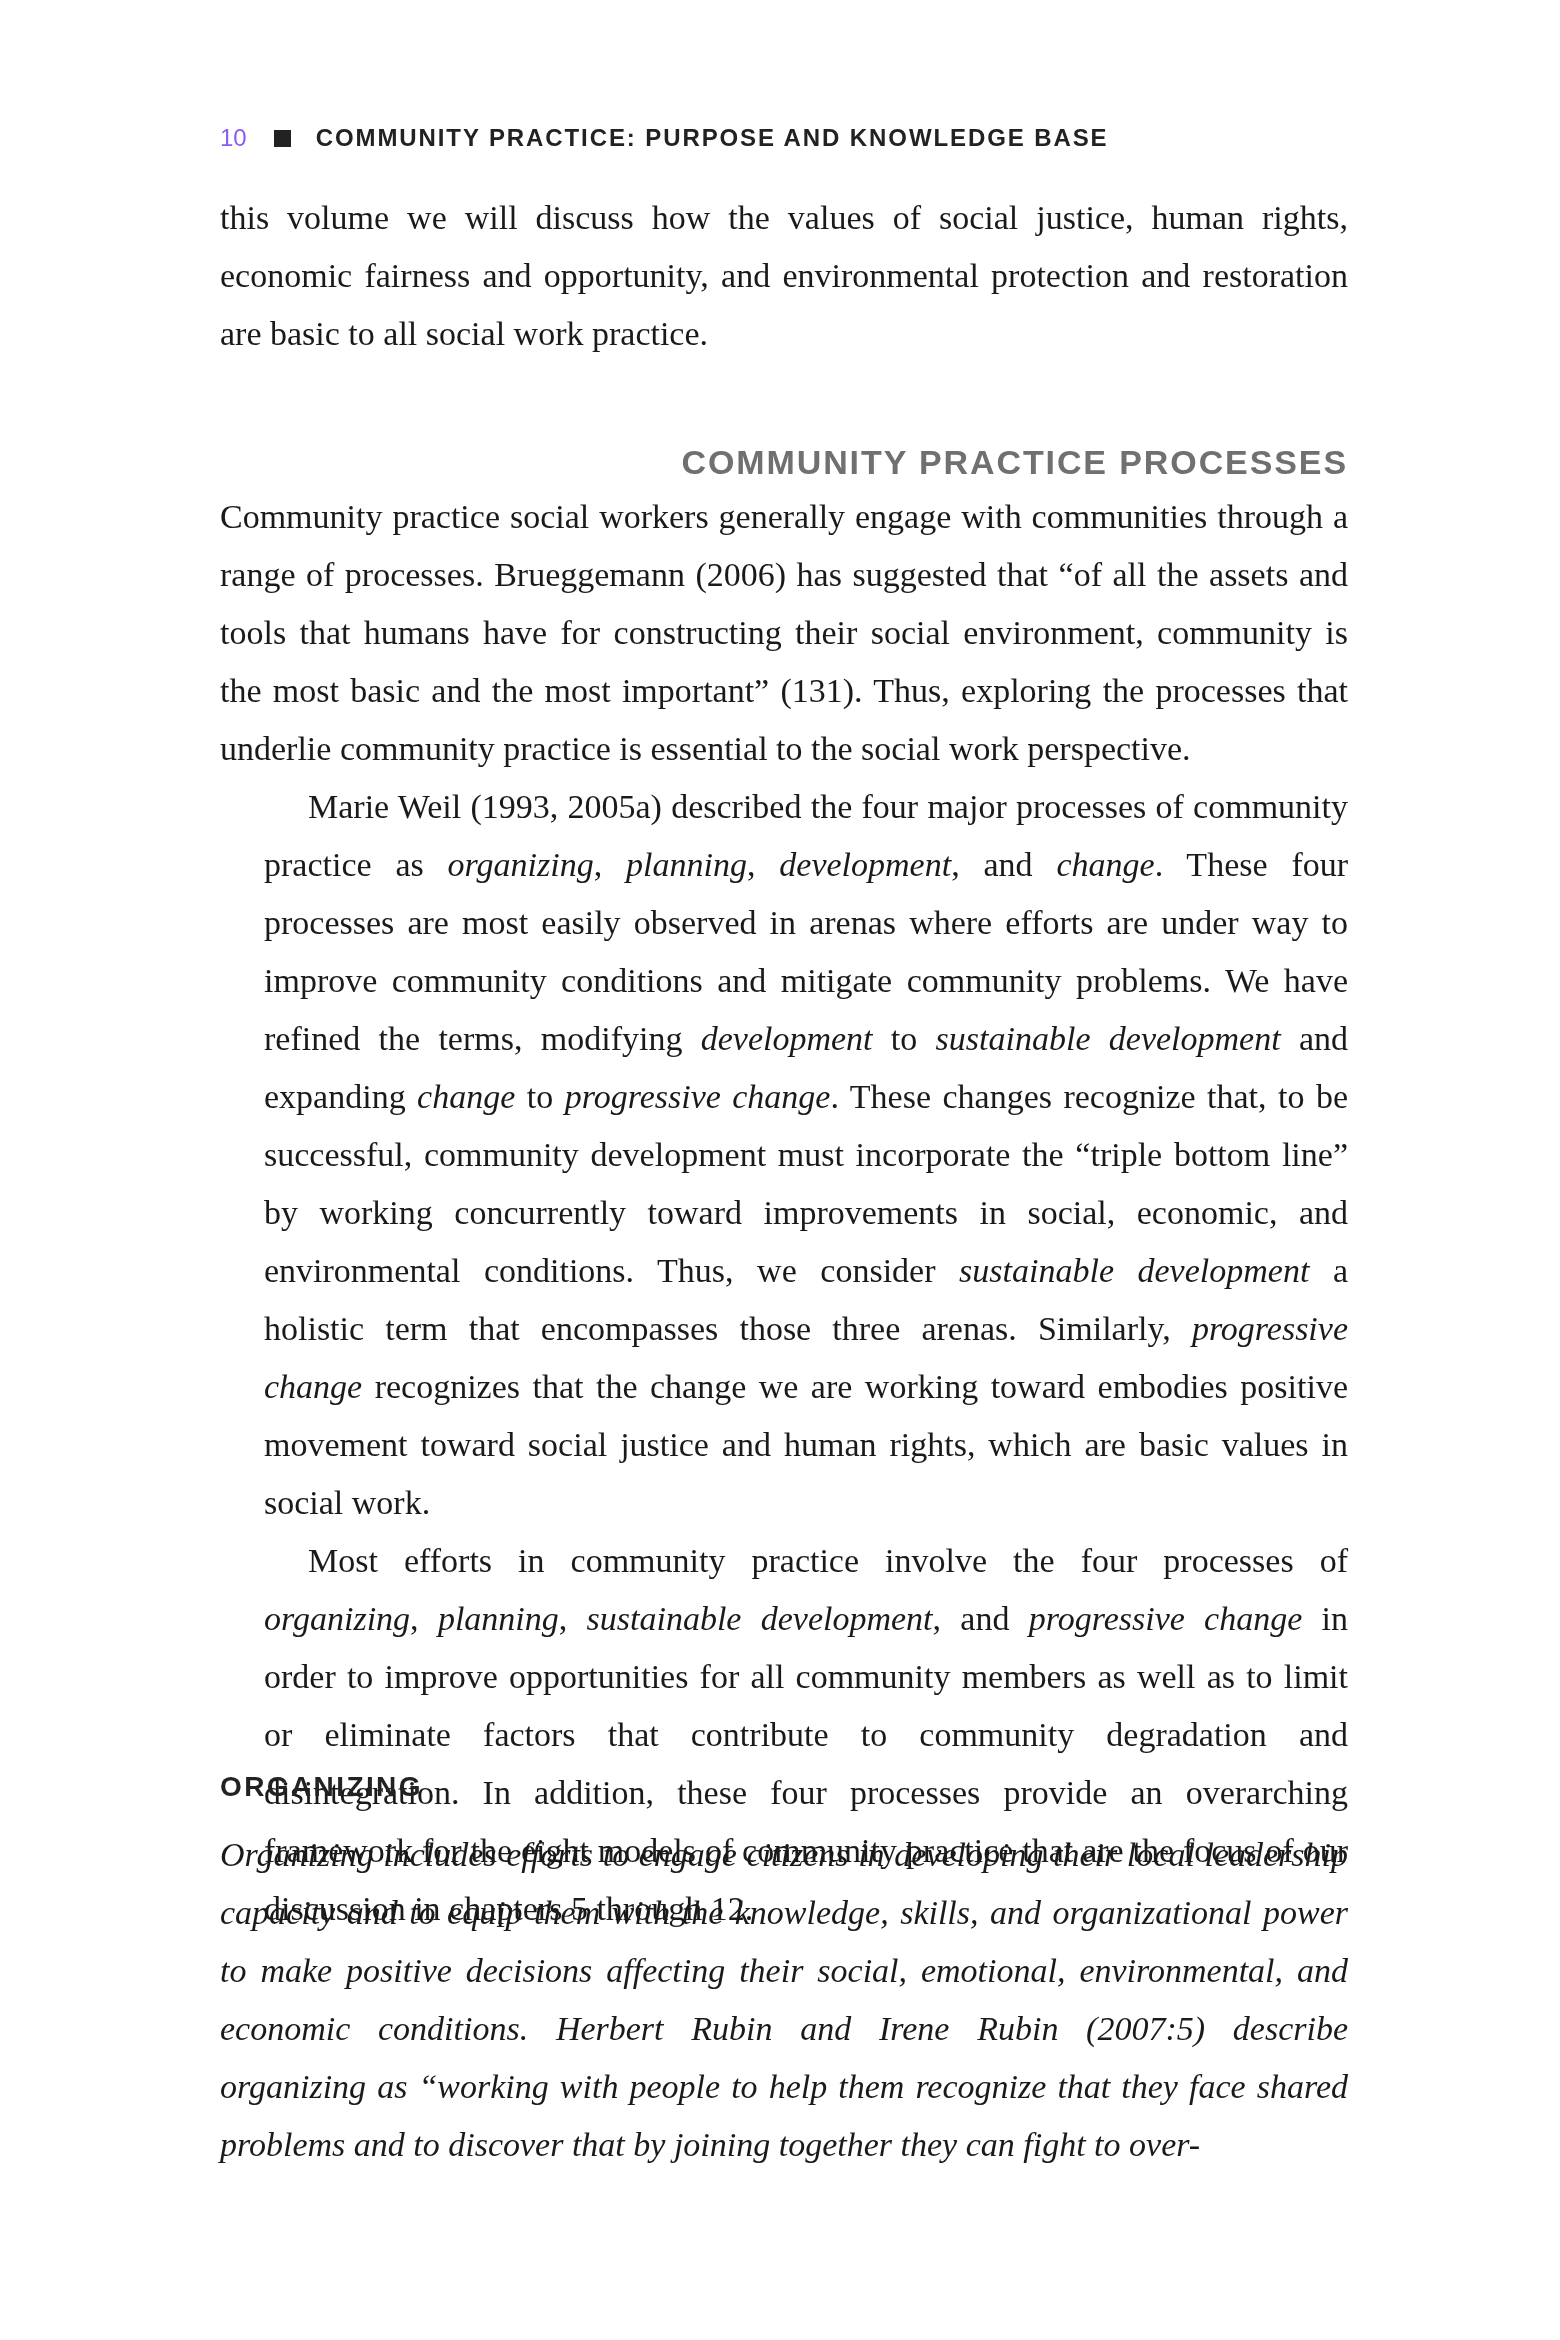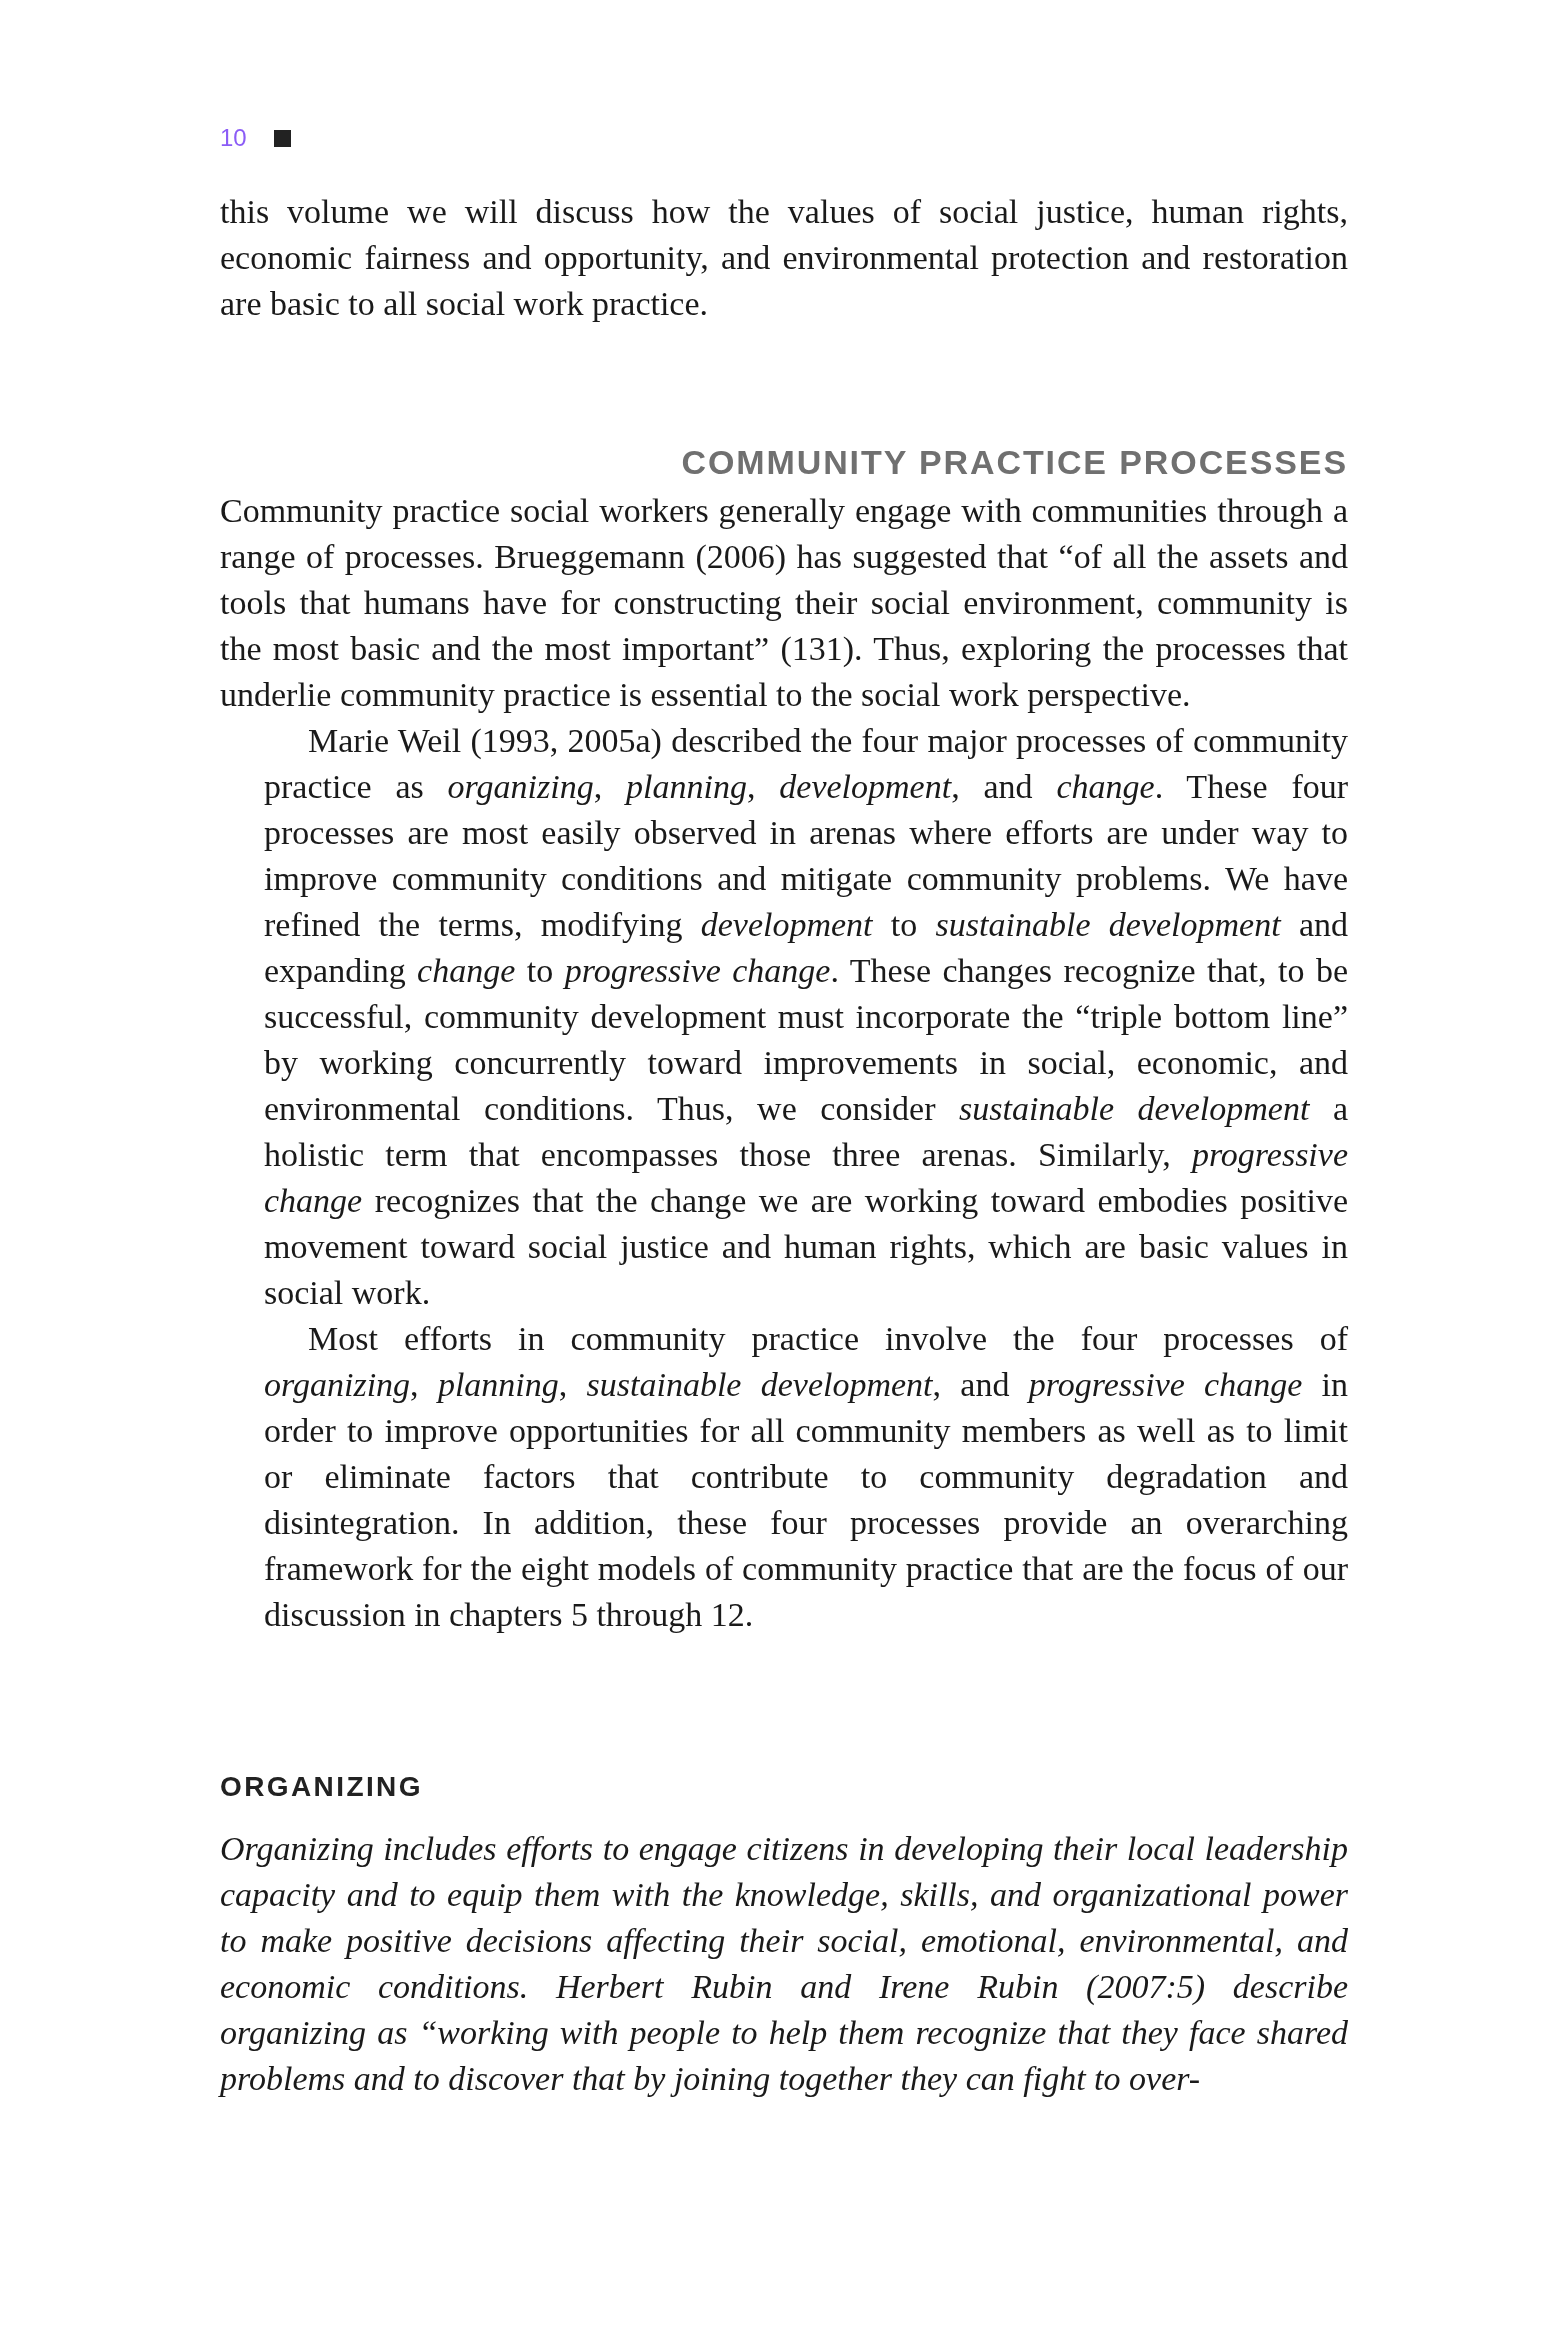--- a/index.html
+++ b/index.html
@@ -9,21 +9,21 @@
       position: absolute; top: 124px; left: 0;
       font-family: "Liberation Sans", sans-serif;
       font-size: 24px; color: #222;
       display: flex; align-items: center; letter-spacing: 1.9px;
     }
     .running-head .pnum { font-weight: normal; color: #8b5cf6; letter-spacing: 0; }
     .running-head .sq { display: inline-block; width: 17px; height: 17px; background: #222; margin: 0 25px 0 27px; }
     .running-head .rtitle { font-weight: bold; }
     .body-text {
       font-family: "Liberation Serif", serif;
-      font-size: 34px; line-height: 46px; color: #1a1a1a;
+      font-size: 34px; line-height: 58px; color: #1a1a1a;
       text-align: justify; margin: 0;
     }
     .p { margin: 0; }
     .indent { text-indent: 44px; margin-left: 44px; }
     .h1 {
       font-family: "Liberation Sans", sans-serif; font-weight: bold;
       font-size: 34px; letter-spacing: 1.9px; color: #707070; margin: 0; text-align: right;
     }
     .h2 {
       font-family: "Liberation Sans", sans-serif; font-weight: bold;
@@ -32,20 +32,21 @@
     .blk { position: absolute; left: 0; width: 1128px; }
   </style>
 </head>
 <body>
 
 <div class="page">
 
   <div class="running-head">
     <span class="pnum">10</span>
     <span class="sq"></span>
+    <span class="rtitle">COMMUNITY PRACTICE: PURPOSE AND KNOWLEDGE BASE</span>
   </div>
 
   <div class="blk" style="top:189px;">
     <p class="body-text p">this volume we will discuss how the values of social justice, human rights, economic fairness and opportunity, and environmental protection and restoration are basic to all social work practice.</p>
   </div>
 
   <div class="blk" style="top:443px;">
     <h1 class="h1">COMMUNITY PRACTICE PROCESSES</h1>
   </div>
 

